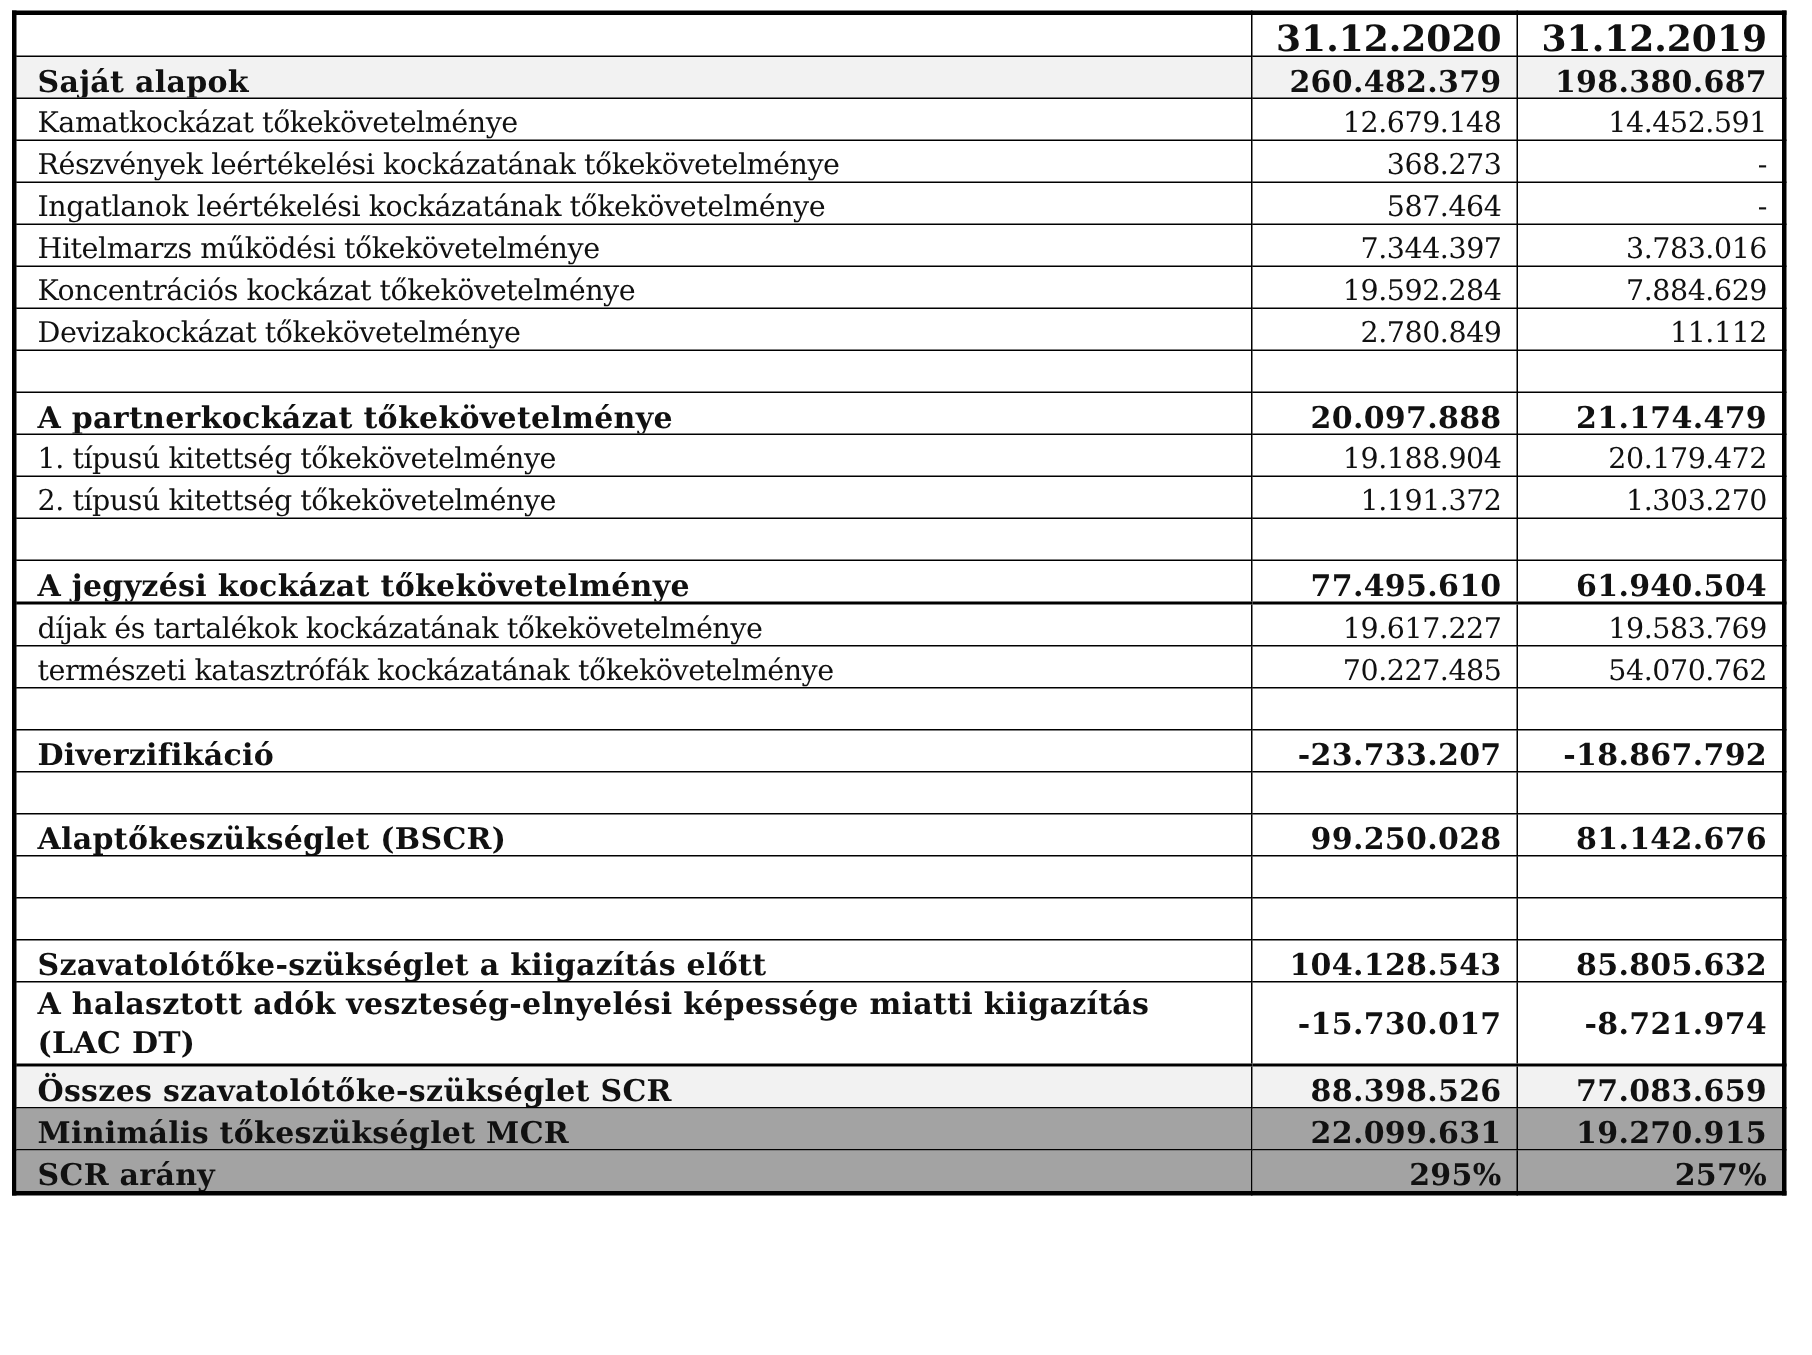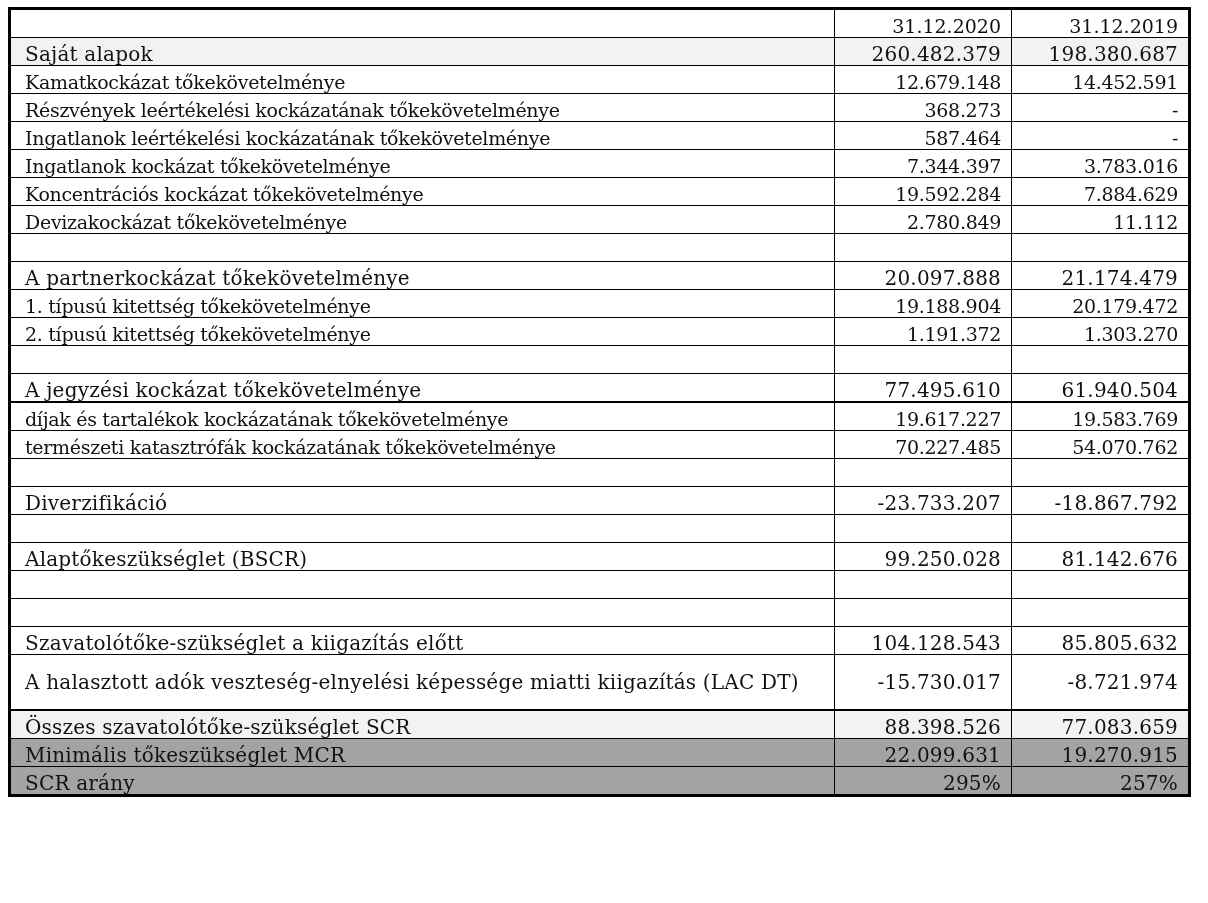--- a/index.html
+++ b/index.html
@@ -17,22 +17,22 @@
     border: 1px solid #000;
     height: 27px;
     padding: 0 10px 0 14px;
     font-size: 19px;
     line-height: 22px;
     vertical-align: bottom;
     white-space: nowrap;
     overflow: hidden;
   }
   .tbl td.num { text-align: right; padding-right: 10px; padding-left: 4px; }
-  .tbl tr.bold td { font-weight: normal; font-size: 20px; letter-spacing: 0.2px; }
-  .tbl tr.header td { font-weight: normal; font-size: 19px; }
+  .tbl tr.bold td { font-weight: bold; font-size: 20px; letter-spacing: 0.2px; }
+  .tbl tr.header td { font-weight: bold; font-size: 24px; }
   .tbl tr.normal td { font-size: 19px; letter-spacing: -0.3px; }
   .tbl tr.spacer td { height: 27px; }
   .tbl tr.tall td { height: 54px; vertical-align: middle; white-space: normal; line-height: 26px; }
   .tbl tr.shade-light td { background: #f2f2f2; }
   .tbl tr.shade-blue td { background: #a3a3a3; }
   .tbl tr.thick-bottom td { border-bottom: 2px solid #000; }
   col.c1 { width: 825px; }
   col.c2 { width: 177px; }
   col.c3 { width: 178px; }
 </style>
@@ -65,21 +65,21 @@
       <td>Részvények leértékelési kockázatának tőkekövetelménye</td>
       <td class="num">368.273</td>
       <td class="num">-</td>
     </tr>
     <tr class="normal">
       <td>Ingatlanok leértékelési kockázatának tőkekövetelménye</td>
       <td class="num">587.464</td>
       <td class="num">-</td>
     </tr>
     <tr class="normal">
-      <td>Ingatlanok kockázat tőkekövetelménye</td>
+      <td>Hitelmarzs működési tőkekövetelménye</td>
       <td class="num">7.344.397</td>
       <td class="num">3.783.016</td>
     </tr>
     <tr class="normal">
       <td>Koncentrációs kockázat tőkekövetelménye</td>
       <td class="num">19.592.284</td>
       <td class="num">7.884.629</td>
     </tr>
     <tr class="normal">
       <td>Devizakockázat tőkekövetelménye</td>

